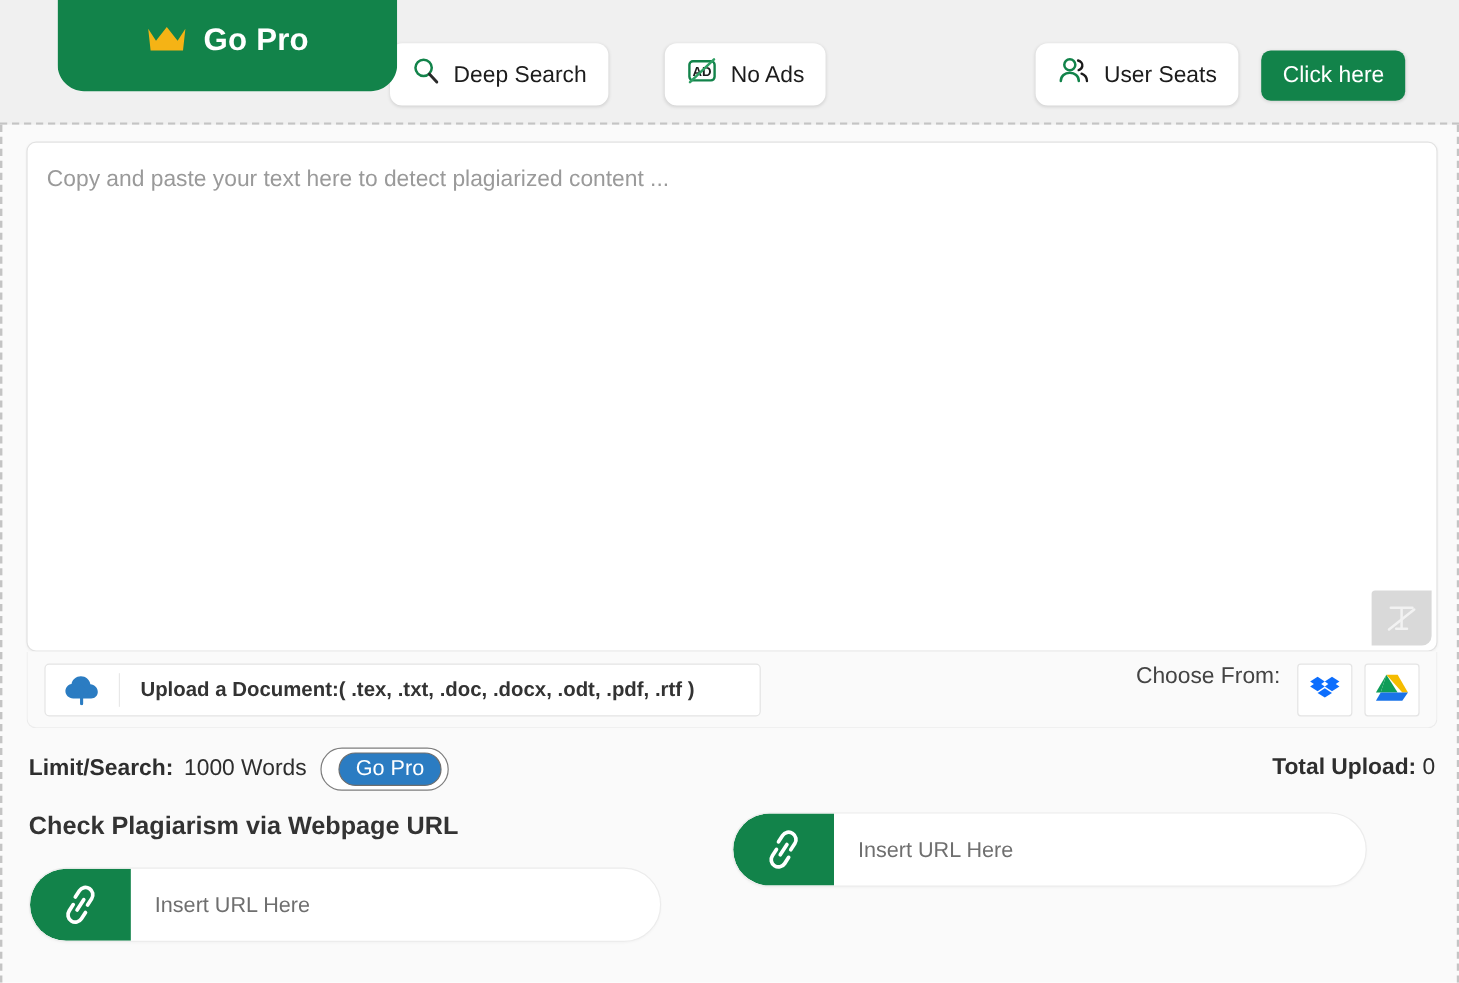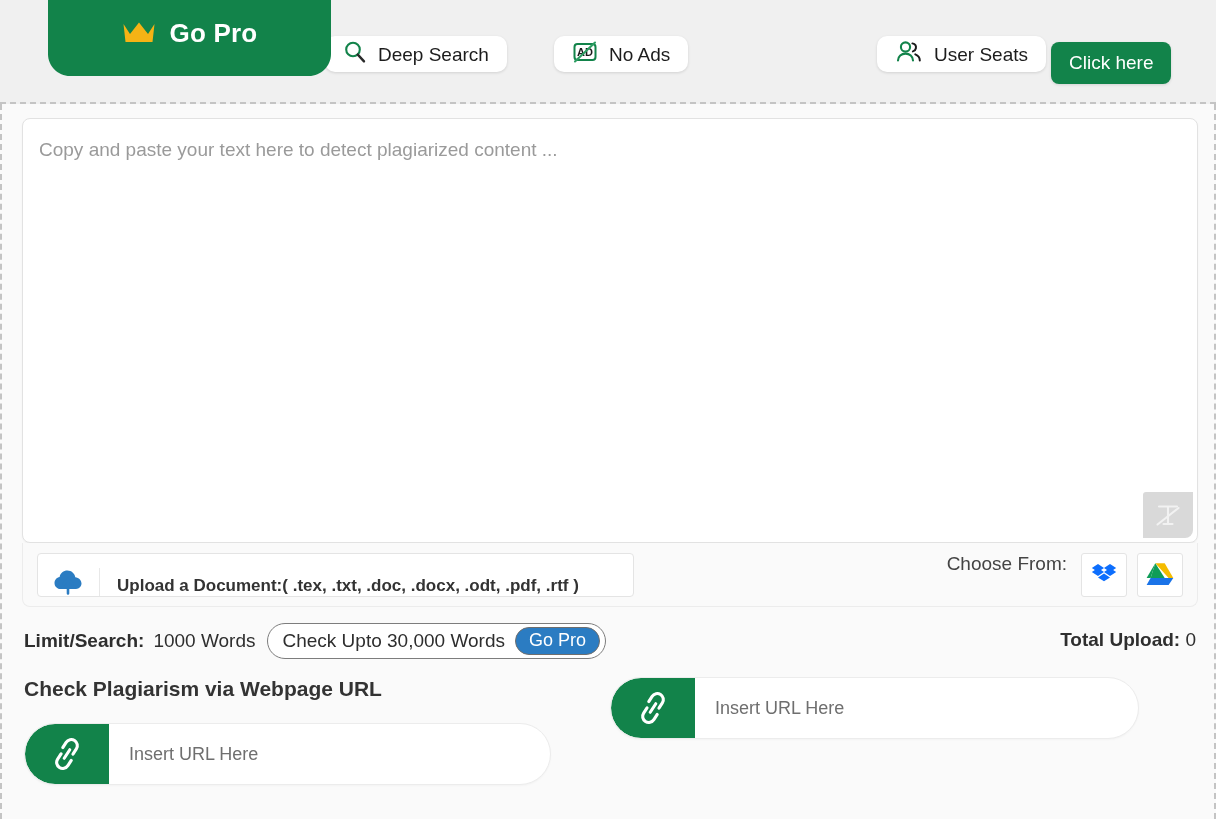--- a/index.html
+++ b/index.html
@@ -48,39 +48,39 @@
     font-weight: bold;
     letter-spacing: 0.2px;
     padding-top: 14px;
   }
   .crown-icon { display: block; }
 
   
   .promo-btn {
     position: absolute;
     top: 36px;
-    height: 36px;
+    height: 52px;
     background: #ffffff;
     border-radius: 10px;
     display: flex;
     align-items: center;
     gap: 11px;
     padding: 0 18px;
     box-shadow: 0 1px 3px rgba(0,0,0,0.13);
     font-size: 19px;
     color: #1c1c1c;
     white-space: nowrap;
     cursor: pointer;
   }
   .promo-btn .lbl { line-height: 1; }
 
   #btn-deep-search { left: 325px; }
   #btn-no-ads      { left: 554px; }
   #btn-reports     { left: 702px; }
-  #btn-user-seats  { left: 863px; margin-left: 14px; }
+  #btn-user-seats  { left: 863px; }
 
   .click-here-btn {
     position: absolute;
     left: 1051px; top: 42px;
     height: 42px;
     padding: 0 18px;
     background: #12834a;
     color: #ffffff;
     font-size: 19px;
     border: none;
@@ -146,21 +146,21 @@
     border-radius: 0 0 8px 8px;
   }
   .upload-box {
     position: absolute;
     left: 14px; top: 10px;
     width: 597px; height: 44px;
     background: #ffffff;
     border: 1px solid #e4e4e4;
     border-radius: 4px;
     display: flex;
-    align-items: flex-end;
+    align-items: center;
     cursor: pointer;
   }
   .upload-icon-wrap {
     width: 62px;
     display: flex;
     align-items: center;
     justify-content: center;
     border-right: 1px solid #e8e8e8;
     height: 28px;
   }
@@ -396,21 +396,20 @@
           </span>
         </div>
       </div>
     </div>
 
     <div class="limit-row">
       <div class="limit-left">
         <b>Limit/Search:</b>
         <span>1000 Words</span>
         <span class="upto-pill">
-          <span class="txt">Check Upto 30,000 Words</span>
           <span class="gopro-badge">Go Pro</span>
         </span>
       </div>
       <div class="total-words">
         <b>Total Upload:</b>
         <span>0</span>
       </div>
     </div>
 
     <div class="url-section" id="url-section-check">

